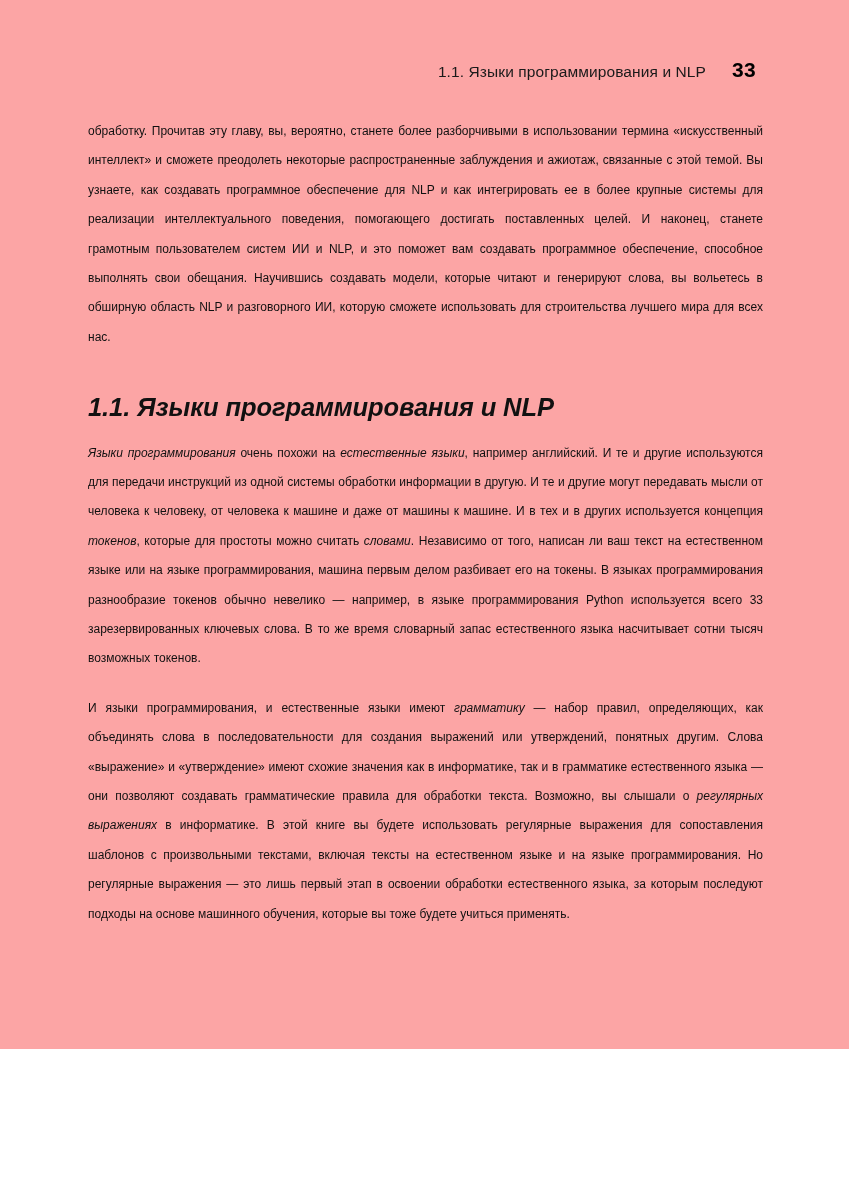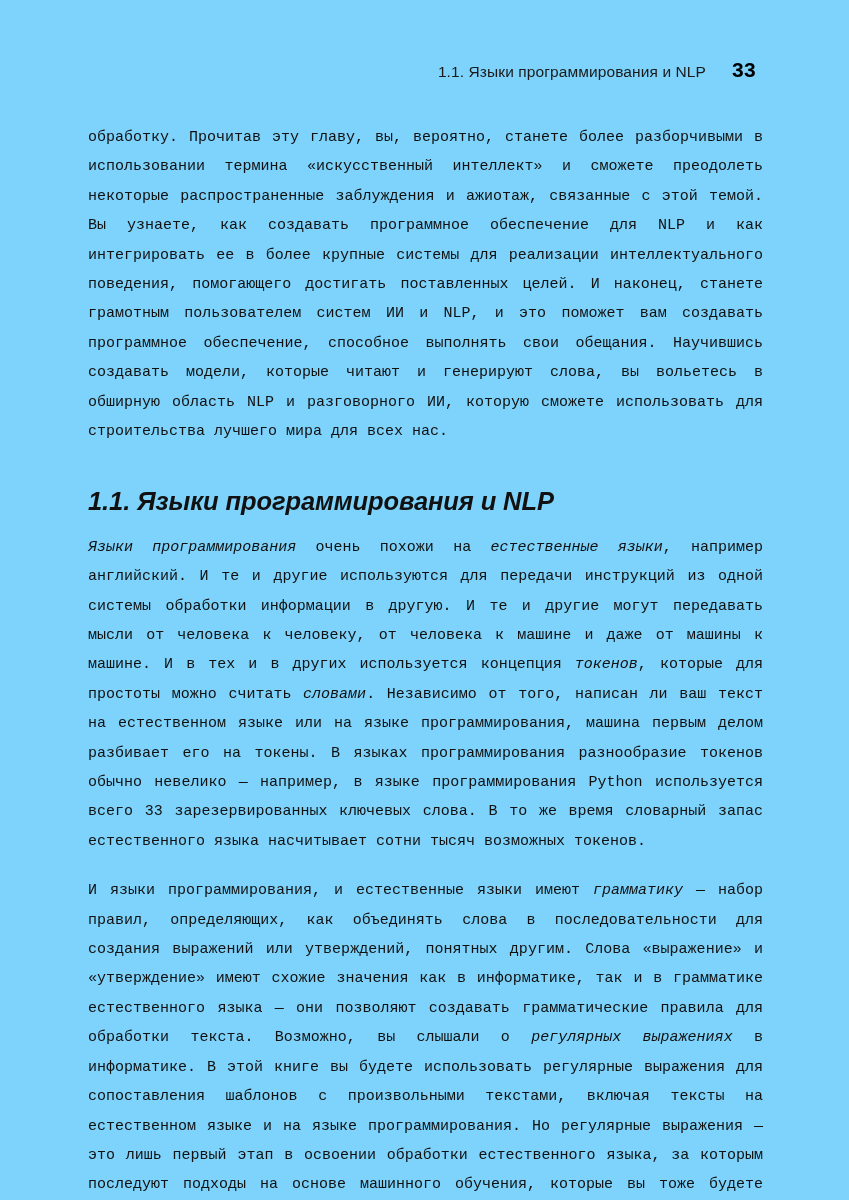--- a/index.html
+++ b/index.html
@@ -4,23 +4,23 @@
 <title>Page</title>
 <style>
   html, body {
     margin: 0;
     padding: 0;
     background: #ffffff;
   }
   .page {
     position: relative;
     width: 849px;
-    height: 1200px;
+    height: 1049px;
     margin: 0 auto;
-    background: #7dd3fc;
+    background: #fca5a5;
     overflow: hidden;
     box-sizing: border-box;
   }
 
   
   .running-head {
     position: absolute;
     left: 88px;
     right: 87px;
     top: 58px;
@@ -50,27 +50,27 @@
 
   
   .textblock {
     position: absolute;
     left: 88px;
     top: 113px;
     width: 675px;
   }
 
   p.body {
-    font-family: Liberation Mono, monospace;
-    font-size: 15px;
+    font-family: Liberation Sans, sans-serif;
+    font-size: 12px;
     line-height: 29.4px;
     color: #111111;
     text-align: justify;
     text-justify: inter-word;
-    margin: 10px 0 20px 0;
+    margin: 4px 0 20px 0;
     hyphens: manual;
     -webkit-hyphens: manual;
   }
   p.body:last-child { margin-bottom: 0; }
   p.body i { font-style: italic; }
 
   h2.section-heading {
     font-family: "Liberation Sans", "DejaVu Sans", sans-serif;
     font-size: 25.5px;
     font-weight: 700;

